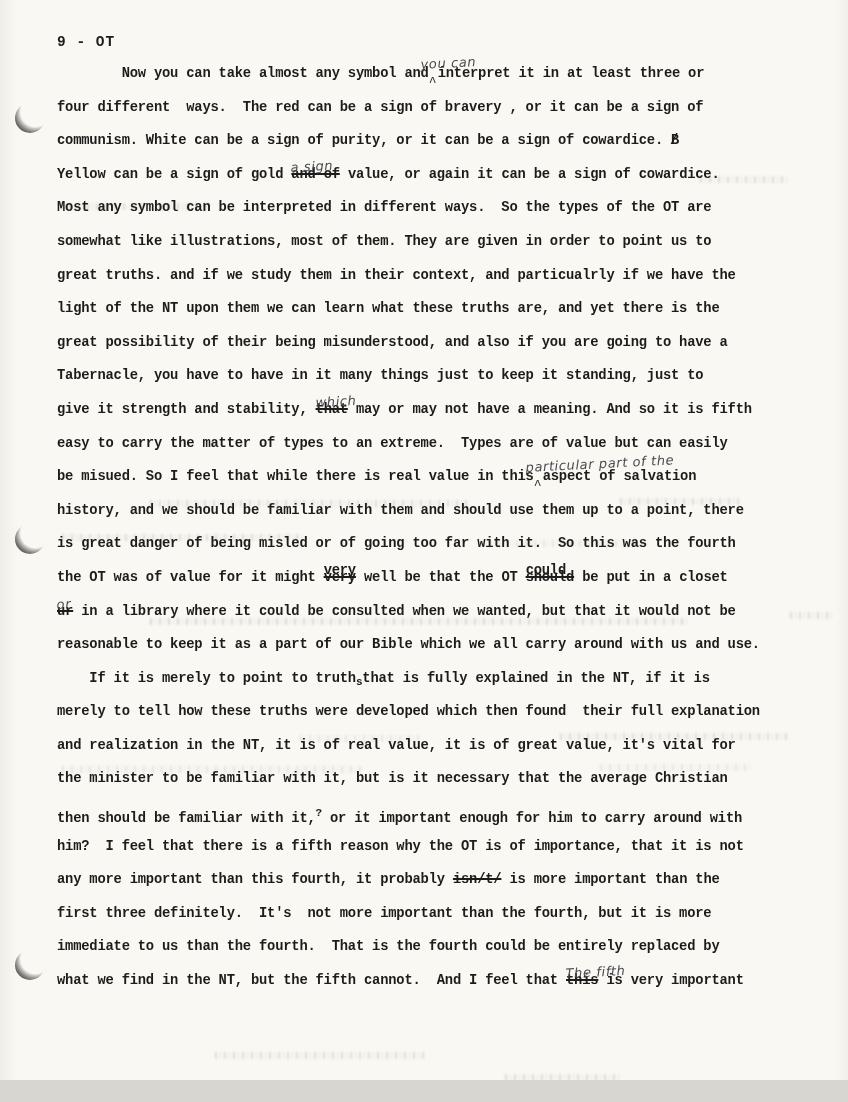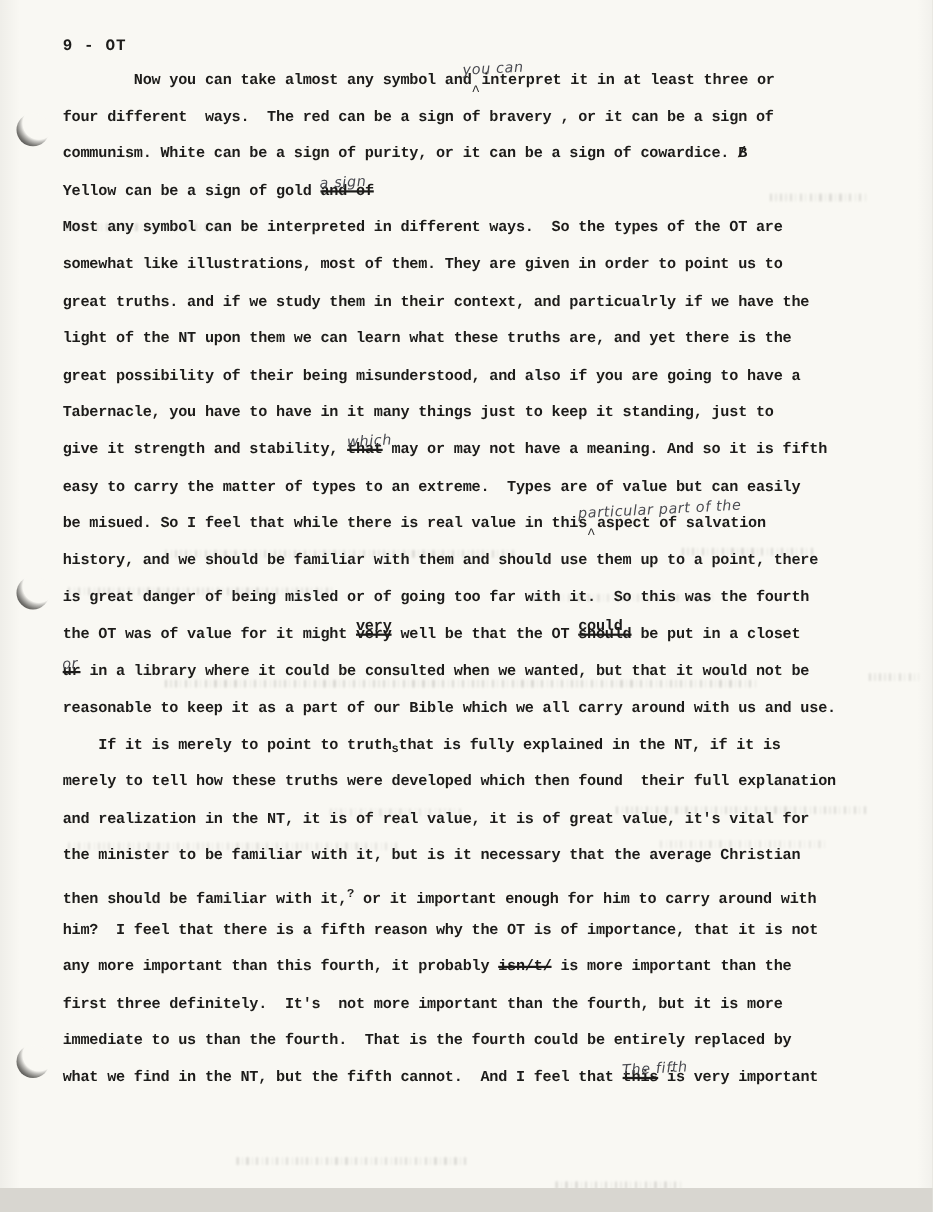--- a/index.html
+++ b/index.html
@@ -110,21 +110,21 @@
 <body>
 
 <div id="page">
 
   <div class="header">9 - OT</div>
 
   <div id="lines">
       <div class="line"><span class="seg">        Now you can take almost any symbol and</span><span class="seg caret"> <span class="above hand">you can</span></span><span class="seg">interpret it in at least three or</span></div>
       <div class="line"><span class="seg">four different  ways.  The red can be a sign of bravery , or it can be a sign of</span></div>
       <div class="line"><span class="seg">communism. White can be a sign of purity, or it can be a sign of cowardice. </span><span class="seg slashed">B</span></div>
-      <div class="line"><span class="seg">Yellow can be a sign of gold </span><span class="seg strike">and of<span class="above hand">a sign</span></span></div>
+      <div class="line"><span class="seg">Yellow can be a sign of gold </span><span class="seg strike">and of<span class="above hand">a sign</span></span><span class="seg"> value, or again it can be a sign of cowardice.</span></div>
       <div class="line"><span class="seg">Most any symbol can be interpreted in different ways.  So the types of the OT are</span></div>
       <div class="line"><span class="seg">somewhat like illustrations, most of them. They are given in order to point us to</span></div>
       <div class="line"><span class="seg">great truths. and if we study them in their context, and particualrly if we have the</span></div>
       <div class="line"><span class="seg">light of the NT upon them we can learn what these truths are, and yet there is the</span></div>
       <div class="line"><span class="seg">great possibility of their being misunderstood, and also if you are going to have a</span></div>
       <div class="line"><span class="seg">Tabernacle, you have to have in it many things just to keep it standing, just to</span></div>
       <div class="line"><span class="seg">give it strength and stability, </span><span class="seg strike">that<span class="above hand">which</span></span><span class="seg"> may or may not have a meaning. And so it is fifth</span></div>
       <div class="line"><span class="seg">easy to carry the matter of types to an extreme.  Types are of value but can easily</span></div>
       <div class="line"><span class="seg">be misued. So I feel that while there is real value in this</span><span class="seg caret"> <span class="above hand">particular part of the</span></span><span class="seg">aspect of salvation</span></div>
       <div class="line"><span class="seg">history, and we should be familiar with them and should use them up to a point, there</span></div>

